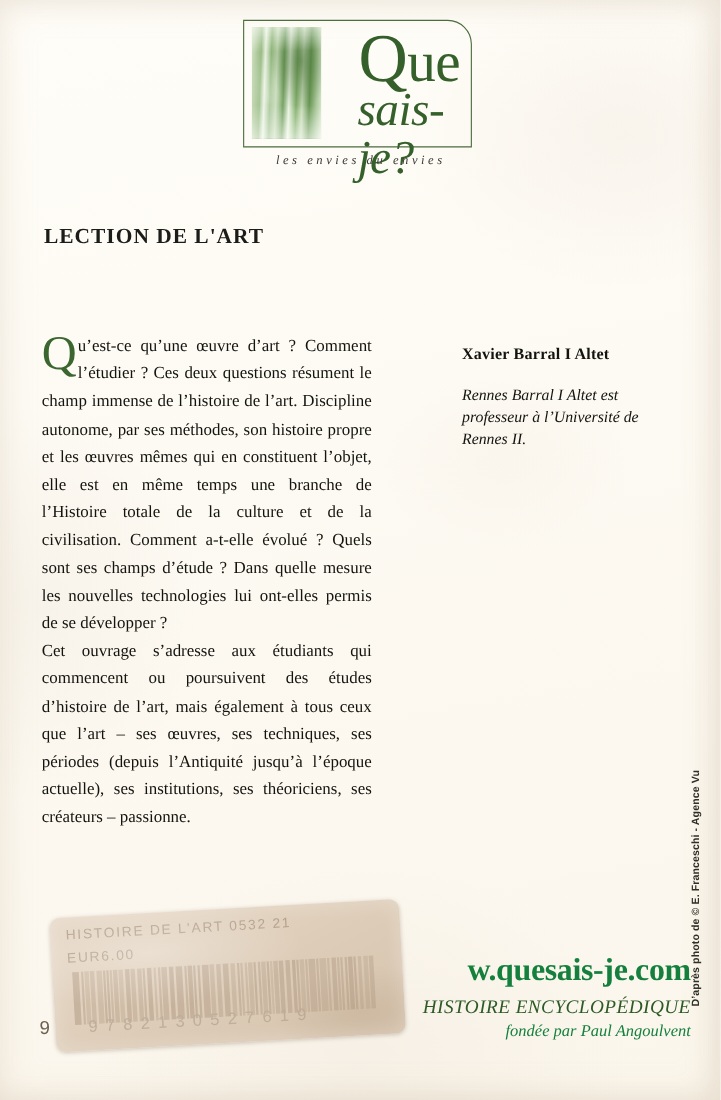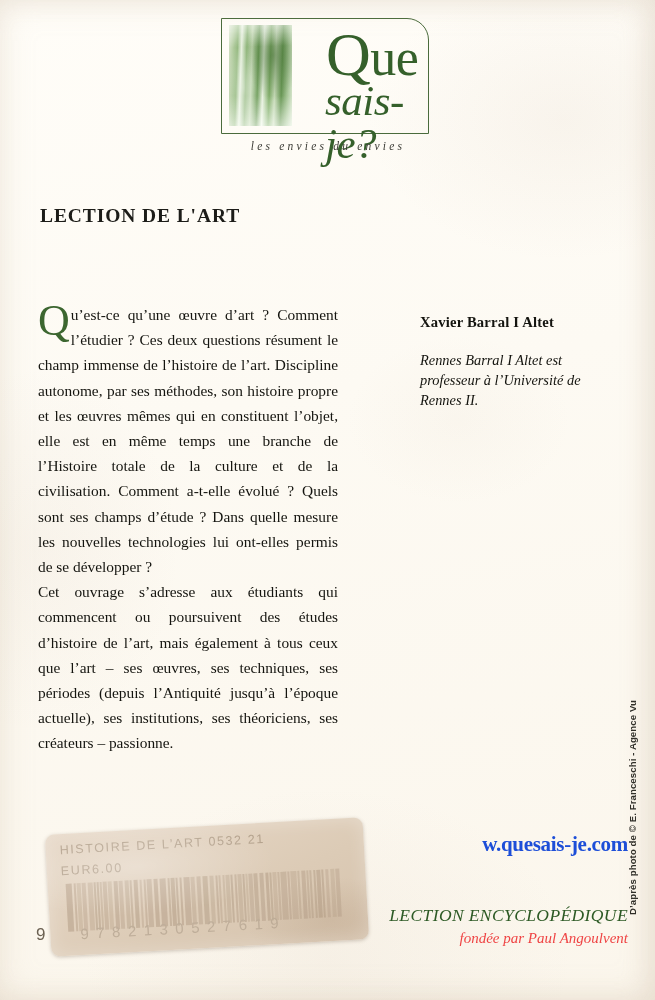--- a/index.html
+++ b/index.html
@@ -117,38 +117,38 @@
     position:absolute;left:627px;top:700px;
     transform-origin:left top;
     transform:rotate(-90deg) translate(-100%,0);
     font-family:"Liberation Sans", sans-serif;
     font-size:9.6px;font-weight:bold;color:#2a2a24;
     white-space:nowrap;letter-spacing:.1px;
   }
 
   
   .site{
-    position:absolute;left:248px;top:832px;width:380px;
+    position:absolute;left:248px;top:866px;width:380px;
     text-align:right;
     font-family:"Liberation Serif", serif;
-    font-size:21px;font-weight:bold;color:#1d4ed8;
+    font-size:29px;font-weight:bold;color:#15803d;
     letter-spacing:-.3px;white-space:nowrap;
   }
   .collection{
     position:absolute;left:248px;top:905px;width:380px;
     text-align:right;
     font-family:"Liberation Serif", serif;
     font-style:italic;font-size:17.5px;color:#2d5a25;
     letter-spacing:.4px;white-space:nowrap;
   }
   .founder{
     position:absolute;left:248px;top:930px;width:380px;
     text-align:right;
     font-family:"Liberation Serif", serif;
-    font-style:italic;font-size:15px;color:#ef4444;
+    font-style:italic;font-size:15px;color:#15803d;
     white-space:nowrap;
   }
 
   
   .under-digit{
     position:absolute;left:36px;top:925px;
     font-family:"Liberation Sans", sans-serif;
     font-size:17px;color:#6b6152;
   }
 
@@ -215,21 +215,21 @@
 </div>
 
 <div class="author-name">Xavier Barral I Altet</div>
 <div class="author-bio">Rennes Barral I Altet est professeur à l’Université de Rennes II.</div>
 
 <div class="photo-credit">D’après photo de © E. Franceschi - Agence Vu</div>
 
 <div class="under-digit">9</div>
 
 <div class="site">w.quesais-je.com</div>
-<div class="collection">LECTION ENCYCLOPÉDIQUE</div>
+<div class="collection">HISTOIRE ENCYCLOPÉDIQUE</div>
 <div class="founder">fondée par Paul Angoulvent</div>
 
 <div class="sticker">
   <div class="st-line1">HISTOIRE DE L’ART 0532  21</div>
   <div class="st-line2">EUR6.00</div>
   <div class="st-barcode" id="sticker-barcode">
       <i style="flex: 3 0 0px; margin-right: 2px; opacity: 0.84;"></i>
       <i style="flex: 1 0 0px; margin-right: 1px; opacity: 0.74;"></i>
       <i style="flex: 2 0 0px; margin-right: 1px; opacity: 0.55;"></i>
       <i style="flex: 2 0 0px; margin-right: 2px; opacity: 0.61;"></i>

